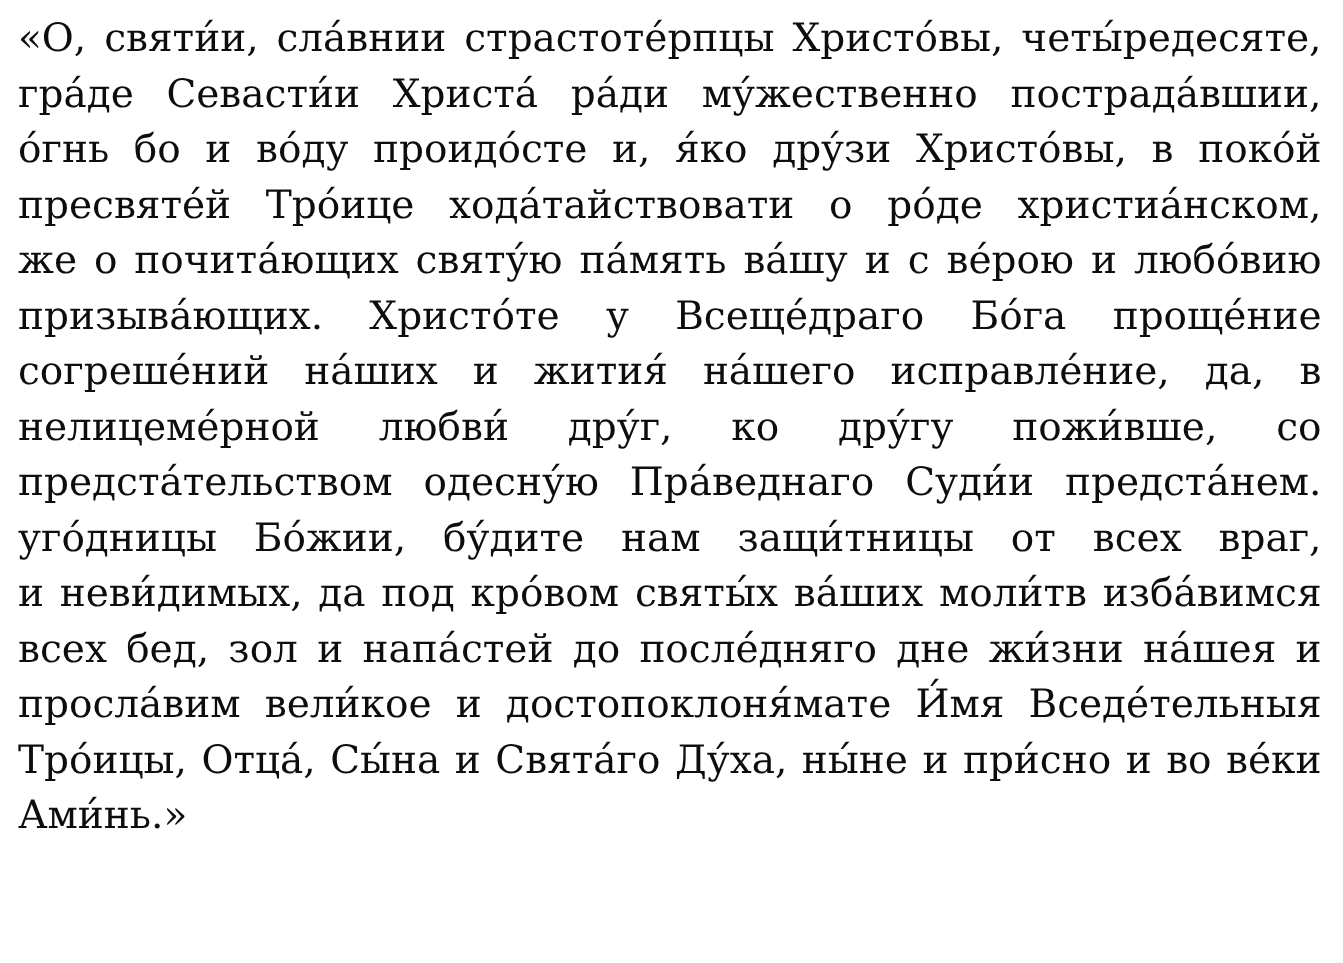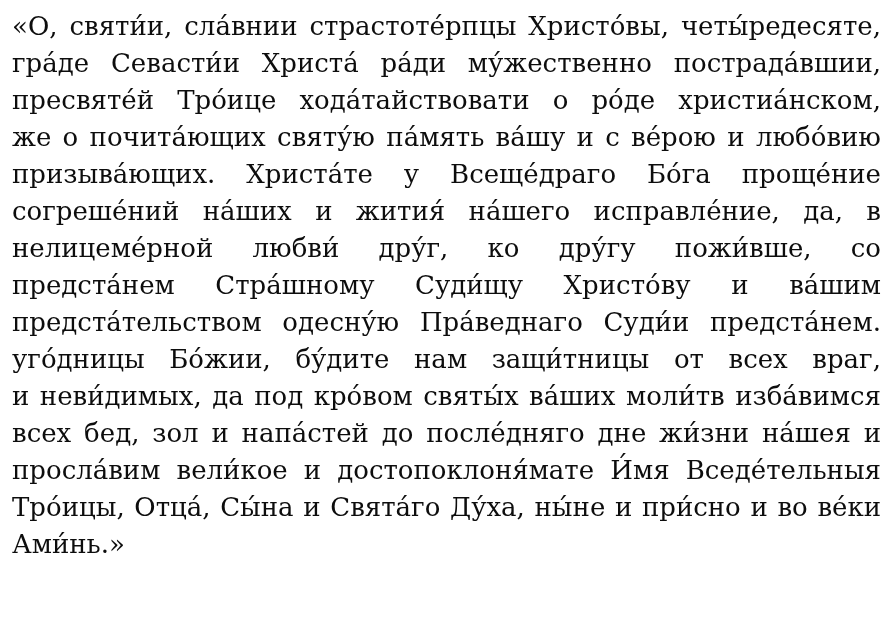--- a/index.html
+++ b/index.html
@@ -34,26 +34,26 @@
     text-align-last: left;
   }
 </style>
 </head>
 <body>
 
 <div class="page">
   <div class="prayer">
     <div class="line">«О, святи́и, сла́внии страстоте́рпцы Христо́вы, четы́редесяте, во</div>
     <div class="line">гра́де Севасти́и Христа́ ра́ди му́жественно пострада́вшии, чрез</div>
+    <div class="line">о́гнь бо и во́ду проидо́сте и, я́ко дру́зи Христо́вы, в поко́й</div>
     <div class="line">пресвяте́й Тро́ице хода́тайствовати о ро́де христиа́нском, наипа́че</div>
     <div class="line">же о почита́ющих святу́ю па́мять ва́шу и с ве́рою и любо́вию вас</div>
-    <div class="line">призыва́ющих. Христа́те у Всеще́драго Бо́га проще́ние</div>
+    <div class="line">призыва́ющих. Христо́те у Всеще́драго Бо́га проще́ние</div>
     <div class="line">согреше́ний на́ших и жития́ на́шего исправле́ние, да, в покая́нии и</div>
     <div class="line">нелицеме́рной любви́ дру́г, ко дру́гу пожи́вше, со дерзнове́нием</div>
-    <div class="line">предста́нем Стра́шному Суди́щу Христо́ву и ва́шим</div>
     <div class="line">предста́тельством одесну́ю Пра́веднаго Суди́и предста́нем. Ей,</div>
     <div class="line">уго́дницы Бо́жии, бу́дите нам защи́тницы от всех враг, ви́димых</div>
     <div class="line">и неви́димых, да под кро́вом святы́х ва́ших моли́тв изба́вимся от</div>
     <div class="line">всех бед, зол и напа́стей до после́дняго дне жи́зни на́шея и та́ко</div>
     <div class="line">просла́вим вели́кое и достопоклоня́мате И́мя Вседе́тельныя</div>
     <div class="line">Тро́ицы, Отца́, Сы́на и Свята́го Ду́ха, ны́не и при́сно и во ве́ки веко́в.</div>
     <div class="line last">Ами́нь.»</div>
   </div>
 </div>
 

